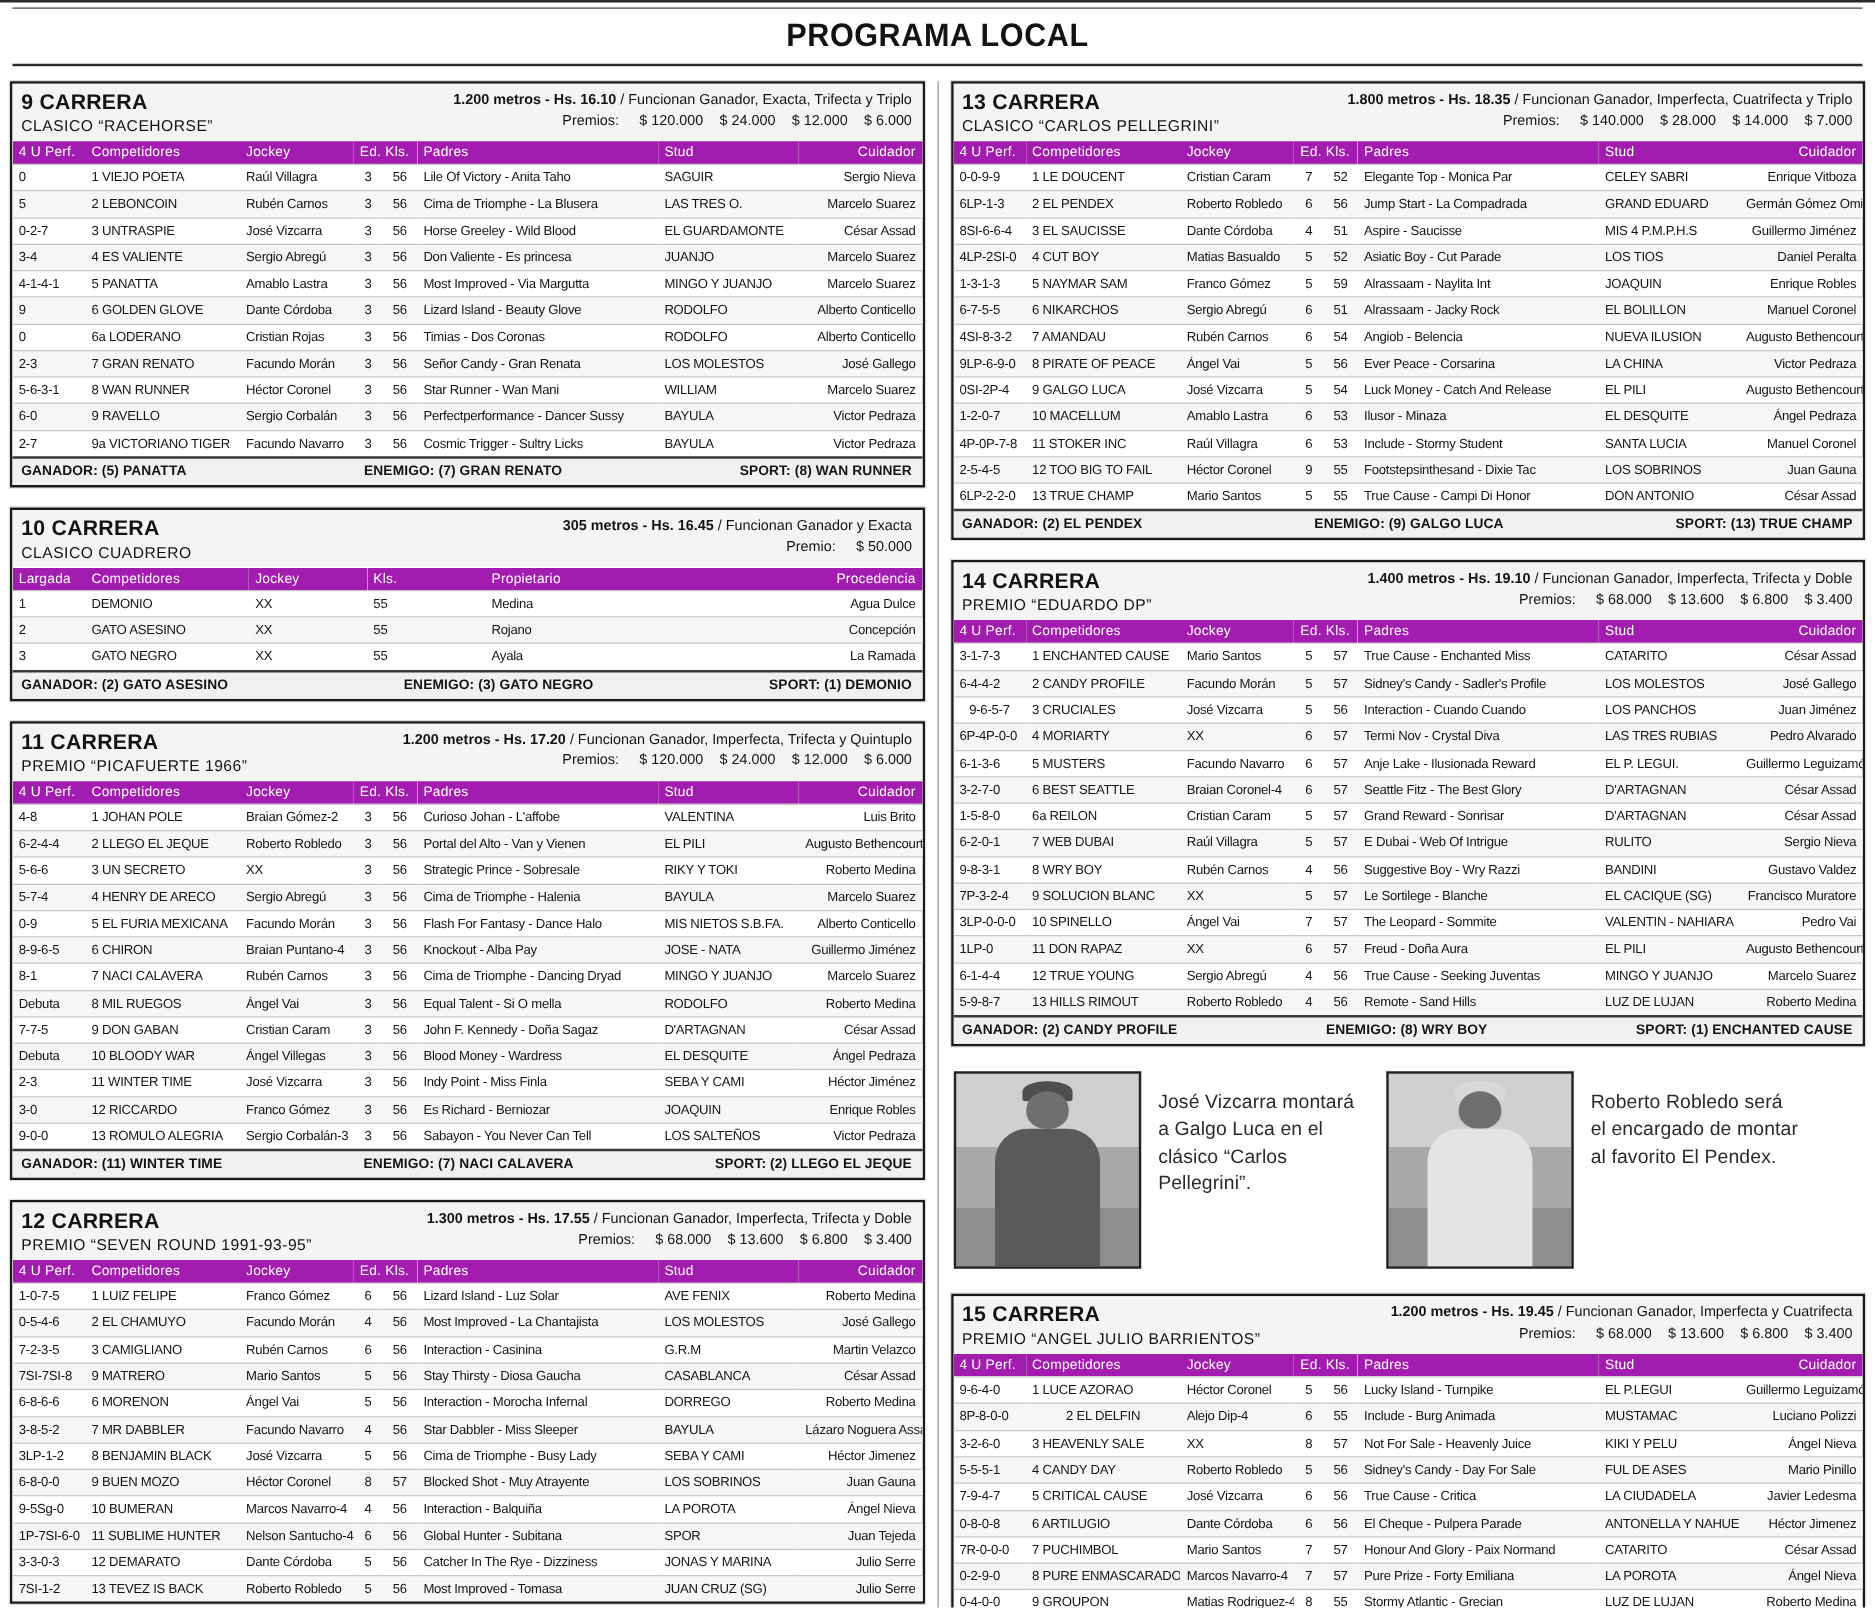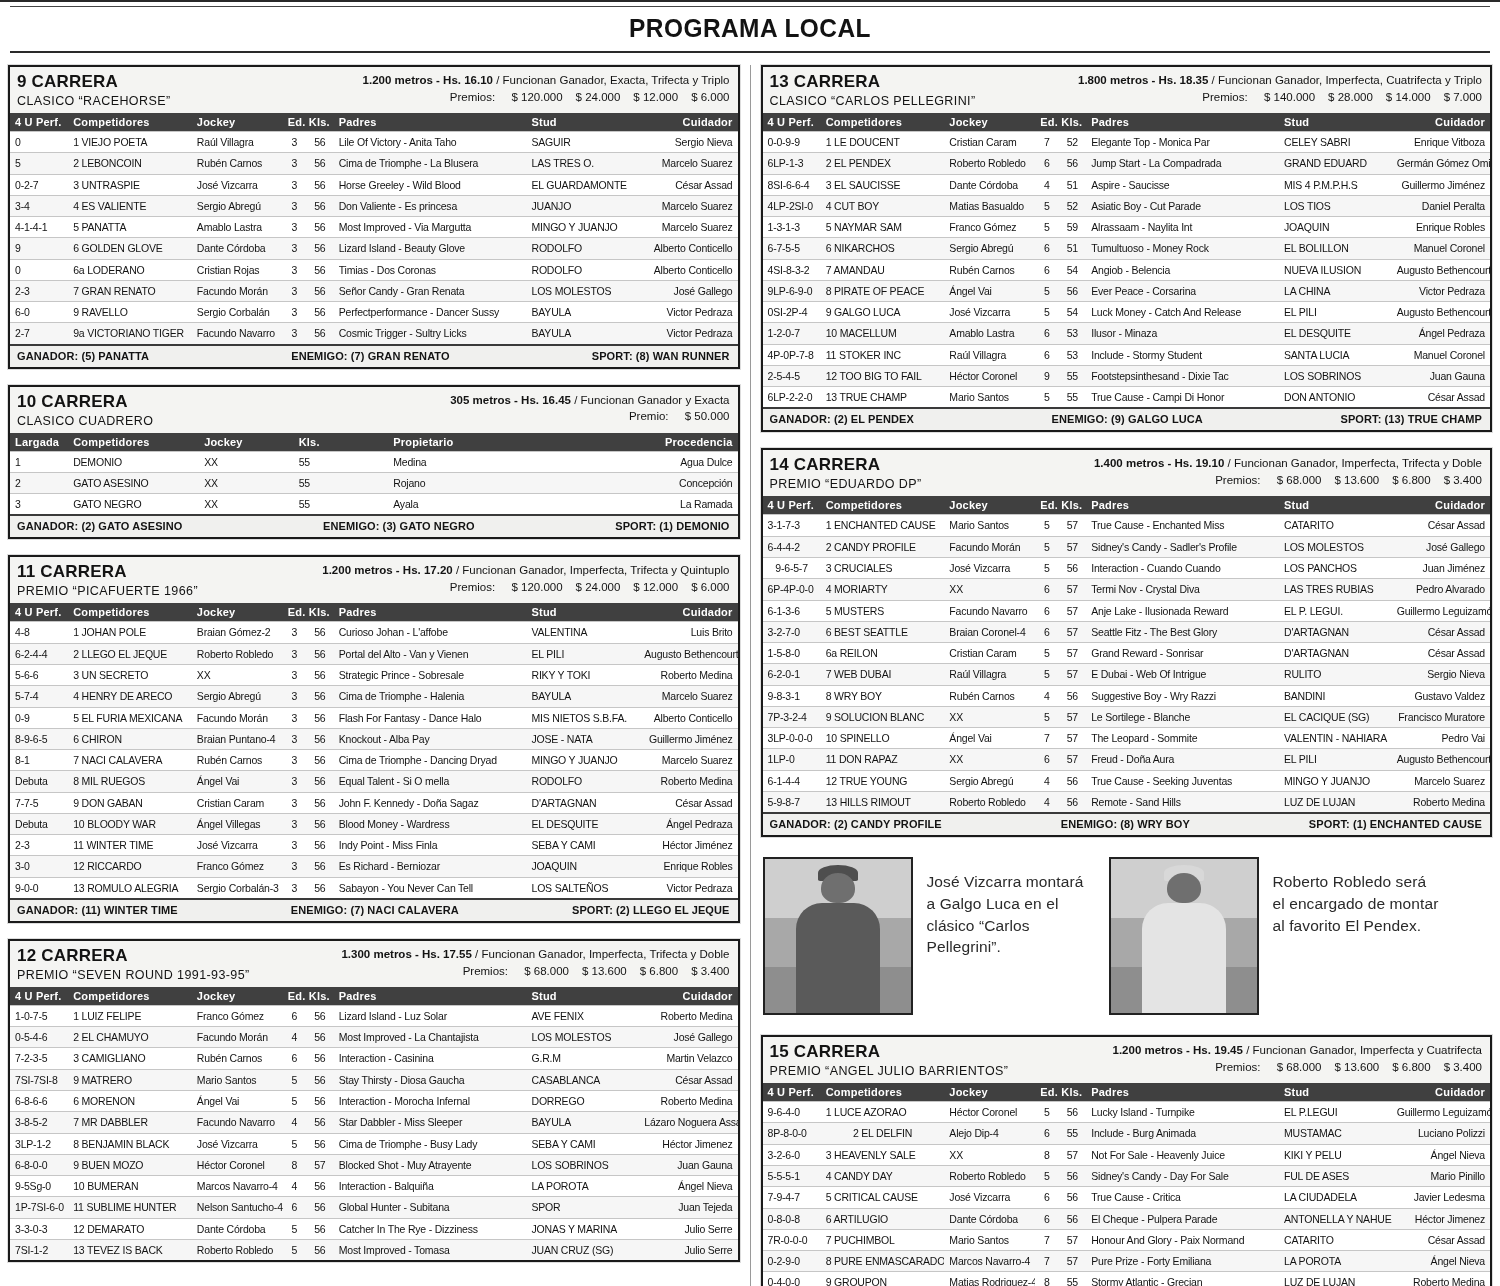--- a/index.html
+++ b/index.html
@@ -15,21 +15,21 @@
   
   .race{border:2px solid #1a1a1a;background:#fcfcfc;box-shadow:0 0 0 1px #ddd;}
   .race-head{display:flex;justify-content:space-between;align-items:flex-start;padding:5px 8px 5px 7px;background:#f4f4f2;}
   .race-num{font-size:17px;font-weight:bold;letter-spacing:.2px;}
   .race-sub{font-size:12.5px;letter-spacing:.4px;margin-top:2px;}
   .race-head-right{text-align:right;font-size:11.5px;line-height:1.45;white-space:nowrap;}
   .b{font-weight:bold;}
   .race-premios .amt{margin-left:13px;}
   
   table.race-table{width:100%;border-collapse:collapse;table-layout:fixed;background:#fff;}
-  table.race-table th{background:#404040;color:#fff;font-size:11px;font-weight:bold;padding:3px 5px;letter-spacing:.2px;white-space:nowrap;overflow:hidden;}
+  table.race-table th{background:#a21caf;color:#fff;font-size:11px;font-weight:normal;padding:3px 5px;letter-spacing:.2px;white-space:nowrap;overflow:hidden;}
   table.race-table td{font-size:10.5px;letter-spacing:-.2px;padding:2px 5px;border-top:1px solid #c6c6c6;white-space:nowrap;overflow:hidden;line-height:1.55;}
   table.race-table tbody tr:nth-child(even) td{background:#f6f6f6;}
   .race-foot{display:flex;justify-content:space-between;font-size:11px;font-weight:bold;padding:4px 8px 5px 7px;border-top:2px solid #3a3a3a;background:#f0f0ee;letter-spacing:.1px;}
   
   .photo-strip{display:flex;gap:14px;align-items:flex-start;padding:4px 2px;}
   .photo{width:150px;height:158px;border:2px solid #222;box-sizing:border-box;position:relative;overflow:hidden;flex:0 0 auto;
          background:linear-gradient(#cfcfcf 0 38%,#a8a8a8 38% 70%,#8e8e8e 70% 100%);}
   .photo .ph-head{position:absolute;left:50%;top:14px;width:34px;height:30px;margin-left:-17px;border-radius:50% 50% 45% 45%;background:#6f6f6f;}
   .photo .ph-cap{position:absolute;left:50%;top:6px;width:40px;height:16px;margin-left:-20px;border-radius:50% 50% 10% 10%;background:#4e4e4e;}
   .photo .ph-body{position:absolute;left:50%;top:44px;width:84px;height:120px;margin-left:-42px;border-radius:26px 26px 0 0;background:#5a5a5a;}
@@ -158,20 +158,30 @@
                 <td style="text-align: left;">2-3</td>
                 <td style="text-align: left;">7 GRAN RENATO</td>
                 <td style="text-align: left;">Facundo Morán</td>
                 <td style="text-align: center;">3</td>
                 <td style="text-align: center;">56</td>
                 <td style="text-align: left;">Señor Candy - Gran Renata</td>
                 <td style="text-align: left;">LOS MOLESTOS</td>
                 <td style="text-align: right;">José Gallego</td>
               </tr>
               <tr>
+                <td style="text-align: left;">5-6-3-1</td>
+                <td style="text-align: left;">8 WAN RUNNER</td>
+                <td style="text-align: left;">Héctor Coronel</td>
+                <td style="text-align: center;">3</td>
+                <td style="text-align: center;">56</td>
+                <td style="text-align: left;">Star Runner - Wan Mani</td>
+                <td style="text-align: left;">WILLIAM</td>
+                <td style="text-align: right;">Marcelo Suarez</td>
+              </tr>
+              <tr>
                 <td style="text-align: left;">6-0</td>
                 <td style="text-align: left;">9 RAVELLO</td>
                 <td style="text-align: left;">Sergio Corbalán</td>
                 <td style="text-align: center;">3</td>
                 <td style="text-align: center;">56</td>
                 <td style="text-align: left;">Perfectperformance - Dancer Sussy</td>
                 <td style="text-align: left;">BAYULA</td>
                 <td style="text-align: right;">Victor Pedraza</td>
               </tr>
               <tr>
@@ -678,21 +688,21 @@
                 <td style="text-align: left;">Alrassaam - Naylita Int</td>
                 <td style="text-align: left;">JOAQUIN</td>
                 <td style="text-align: right;">Enrique Robles</td>
               </tr>
               <tr>
                 <td style="text-align: left;">6-7-5-5</td>
                 <td style="text-align: left;">6 NIKARCHOS</td>
                 <td style="text-align: left;">Sergio Abregú</td>
                 <td style="text-align: center;">6</td>
                 <td style="text-align: center;">51</td>
-                <td style="text-align: left;">Tumultuoso - Money Rock</td>
+                <td style="text-align: left;">Alrassaam - Jacky Rock</td>
                 <td style="text-align: left;">EL BOLILLON</td>
                 <td style="text-align: right;">Manuel Coronel</td>
               </tr>
               <tr>
                 <td style="text-align: left;">4SI-8-3-2</td>
                 <td style="text-align: left;">7 AMANDAU</td>
                 <td style="text-align: left;">Rubén Carnos</td>
                 <td style="text-align: center;">6</td>
                 <td style="text-align: center;">54</td>
                 <td style="text-align: left;">Angiob - Belencia</td>

